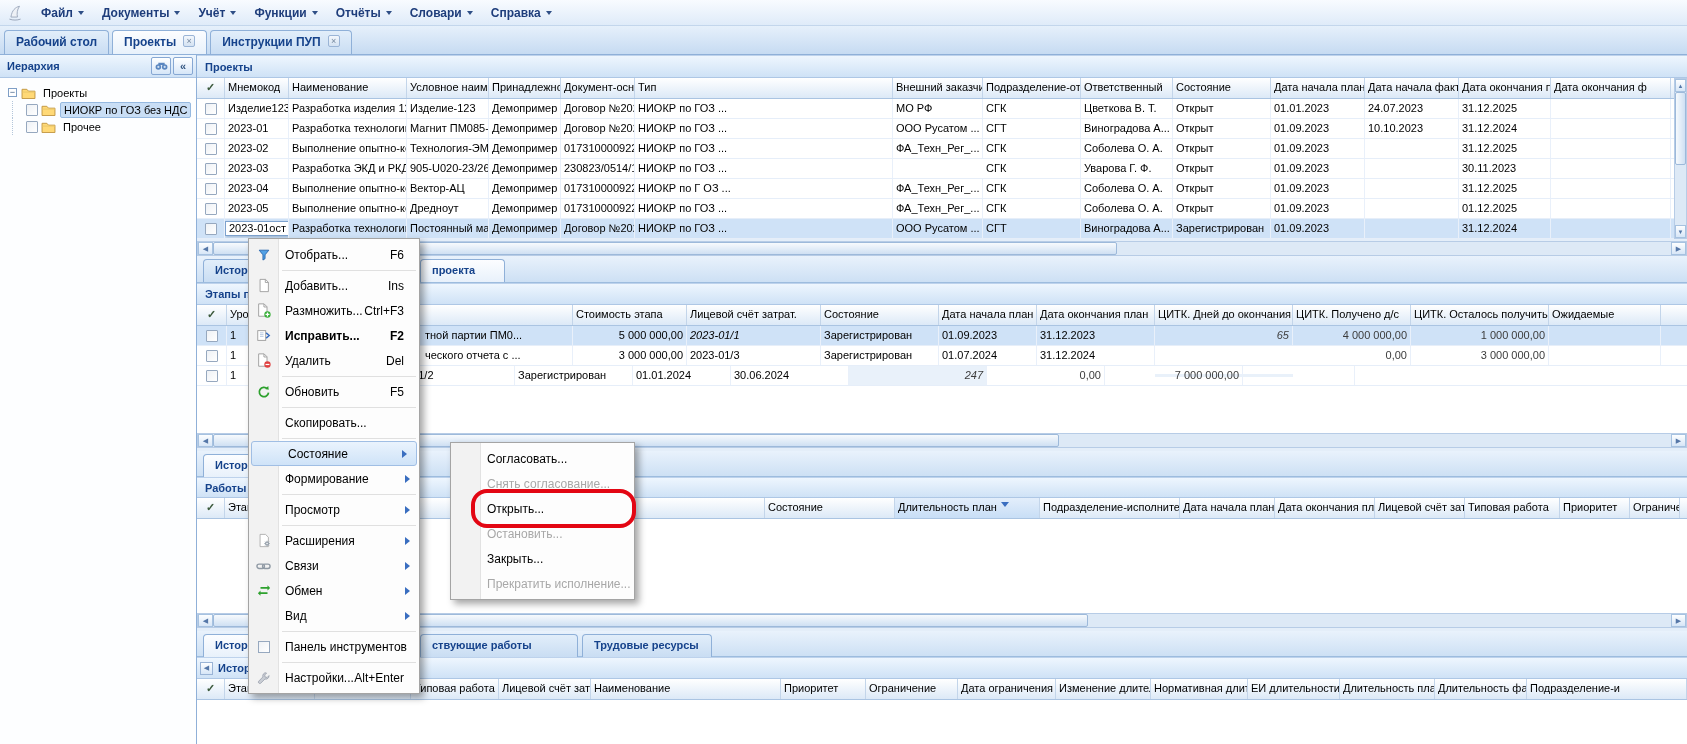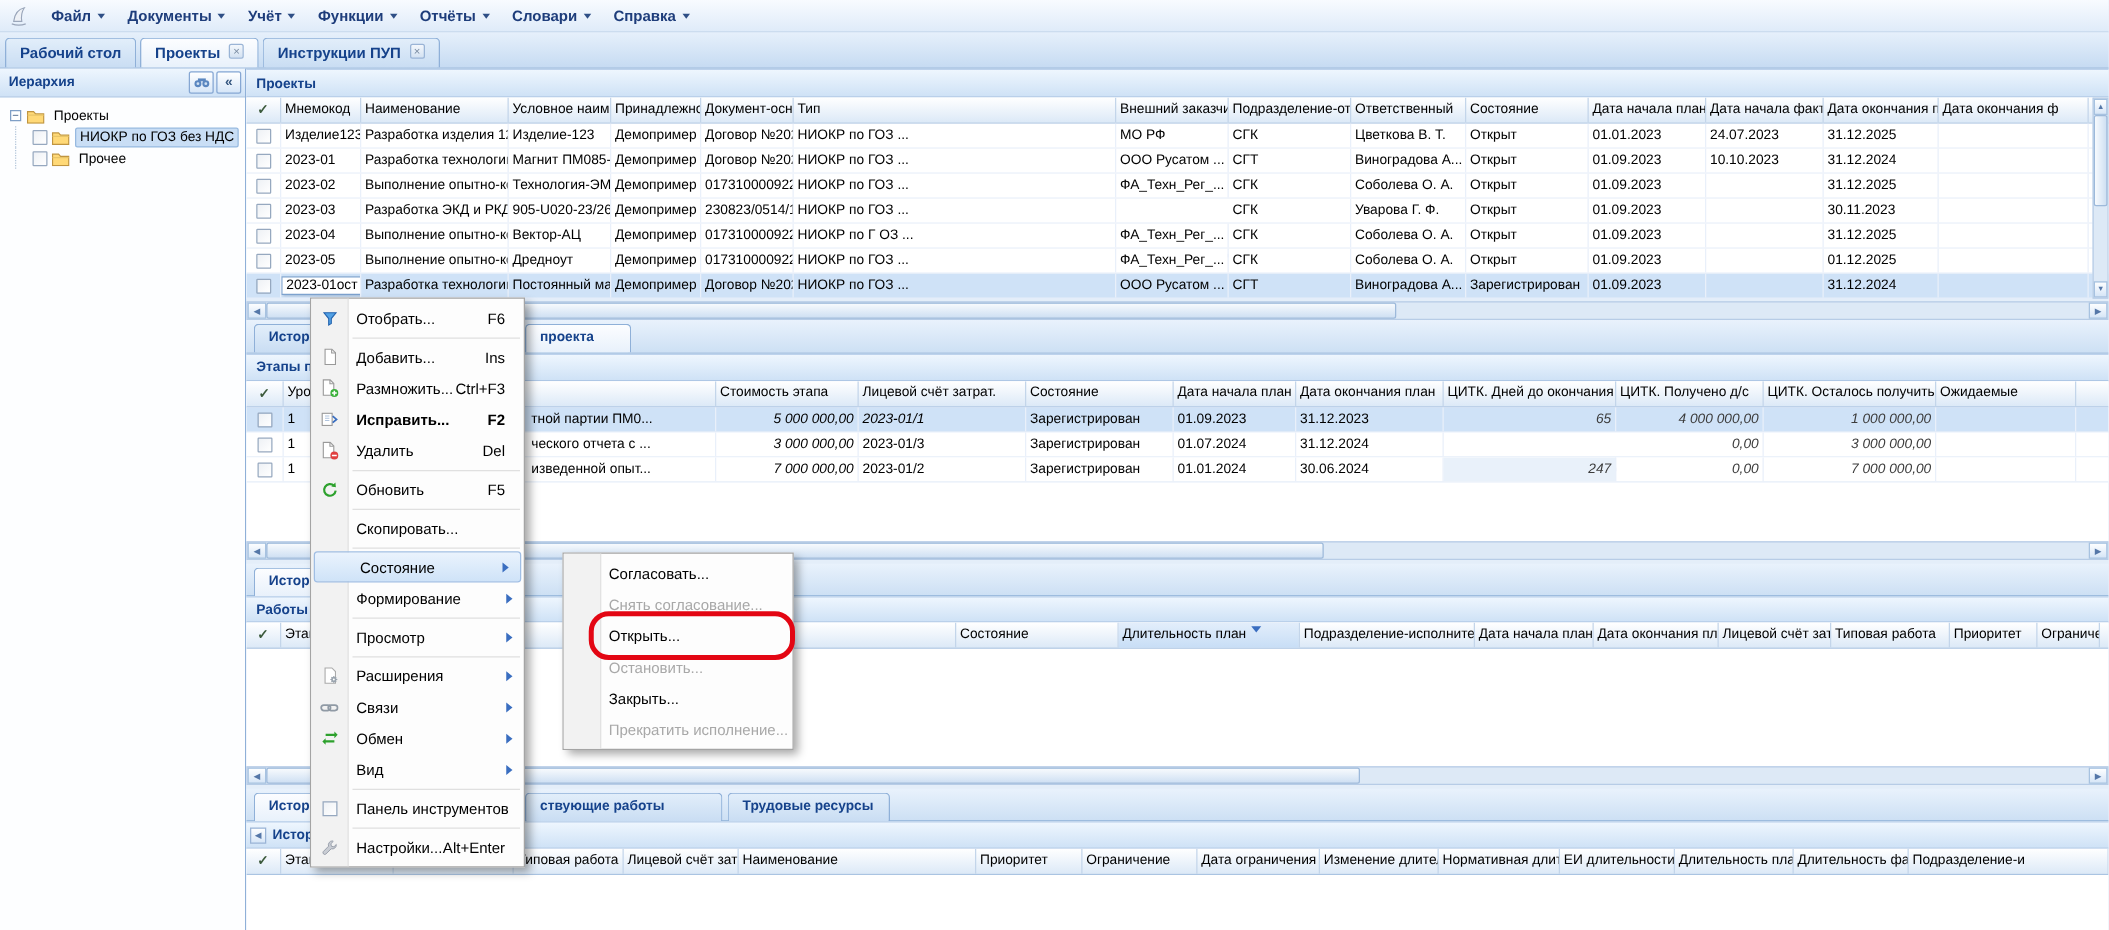--- a/index.html
+++ b/index.html
@@ -61,21 +61,21 @@
   .g-head { display:flex; height:21px; border-bottom:1px solid #aac4e2; background:linear-gradient(#ffffff,#dce9f7); }
   .g-hcell { flex:none; border-right:1px solid #c3d5ea; padding:3px 3px 0; white-space:nowrap; overflow:hidden; position:relative; }
   .g-hcell.ck { text-align:center; color:#3c5a3c; font-weight:bold; }
   .g-hcell.sorted { background:linear-gradient(#e3eefb,#c8def6); }
   .sort-arrow { display:inline-block; width:0; height:0; border:4px solid transparent; border-top:5px solid #3a6ec0; margin-left:4px; }
   .g-body { }
   .g-row { display:flex; height:20px; border-bottom:1px solid #e6eef9; background:#fff; }
   .g-row.sel { background:#cfe2f7; }
   .g-cell { flex:none; padding:3px 3px 0; white-space:nowrap; overflow:hidden; border-right:1px solid #e9f0fa; }
   .g-cell.cbc { display:flex; align-items:center; justify-content:center; padding:0; }
-  .g-cell.num { text-align:right;font-style:italic; }
+  .g-cell.num { text-align:right; }
   .g-cell.ital { color:#3c3c3c; }
   .g-cell.tint { background:#e9f1fa; font-style:italic; text-align:right; color:#3c3c3c; }
   .g-row.sel .g-cell.tint { background:transparent; }
   .g-cell.frag { padding-left:158px; }
   .edit-box { background:#fff; border:1px solid #7da2ce; padding:0 3px 1px; margin-left:-3px; box-shadow:1px 1px 2px rgba(70,100,140,.35); }
 
   
   .hscroll { position:absolute; left:0; right:0; height:15px; display:flex; background:#dde9f6; border:1px solid #b7cce6; }
   .sbtn { width:15px; flex:none; background:linear-gradient(#fdfeff,#d7e6f7); border:1px solid #a7c2e0; color:#5577a8;
           font-size:7px; display:flex; align-items:center; justify-content:center; }
@@ -449,21 +449,20 @@
               <div class="g-cell tint" style="width: 138px; margin-top: 28px;">431</div>
               <div class="g-cell num ital" style="width: 118px;">0,00</div>
               <div class="g-cell num ital" style="width: 138px;">3 000 000,00</div>
               <div class="g-cell" style="width: 112px;"></div>
             </div>
             <div class="g-row">
               <div class="g-cell cbc" style="width: 30px;">
                 <span class="checkbox"></span>
               </div>
               <div class="g-cell" style="width: 40px;">1</div>
-              <div class="g-cell frag" style="width: 306px;">изведенной опыт...</div>
               <div class="g-cell num" style="width: 114px;">7 000 000,00</div>
               <div class="g-cell" style="width: 134px;">2023-01/2</div>
               <div class="g-cell" style="width: 118px;">Зарегистрирован</div>
               <div class="g-cell" style="width: 98px;">01.01.2024</div>
               <div class="g-cell" style="width: 118px;">30.06.2024</div>
               <div class="g-cell tint" style="width: 138px;">247</div>
               <div class="g-cell num ital" style="width: 118px;">0,00</div>
               <div class="g-cell num ital" style="width: 138px;">7 000 000,00</div>
               <div class="g-cell" style="width: 112px;"></div>
             </div>

